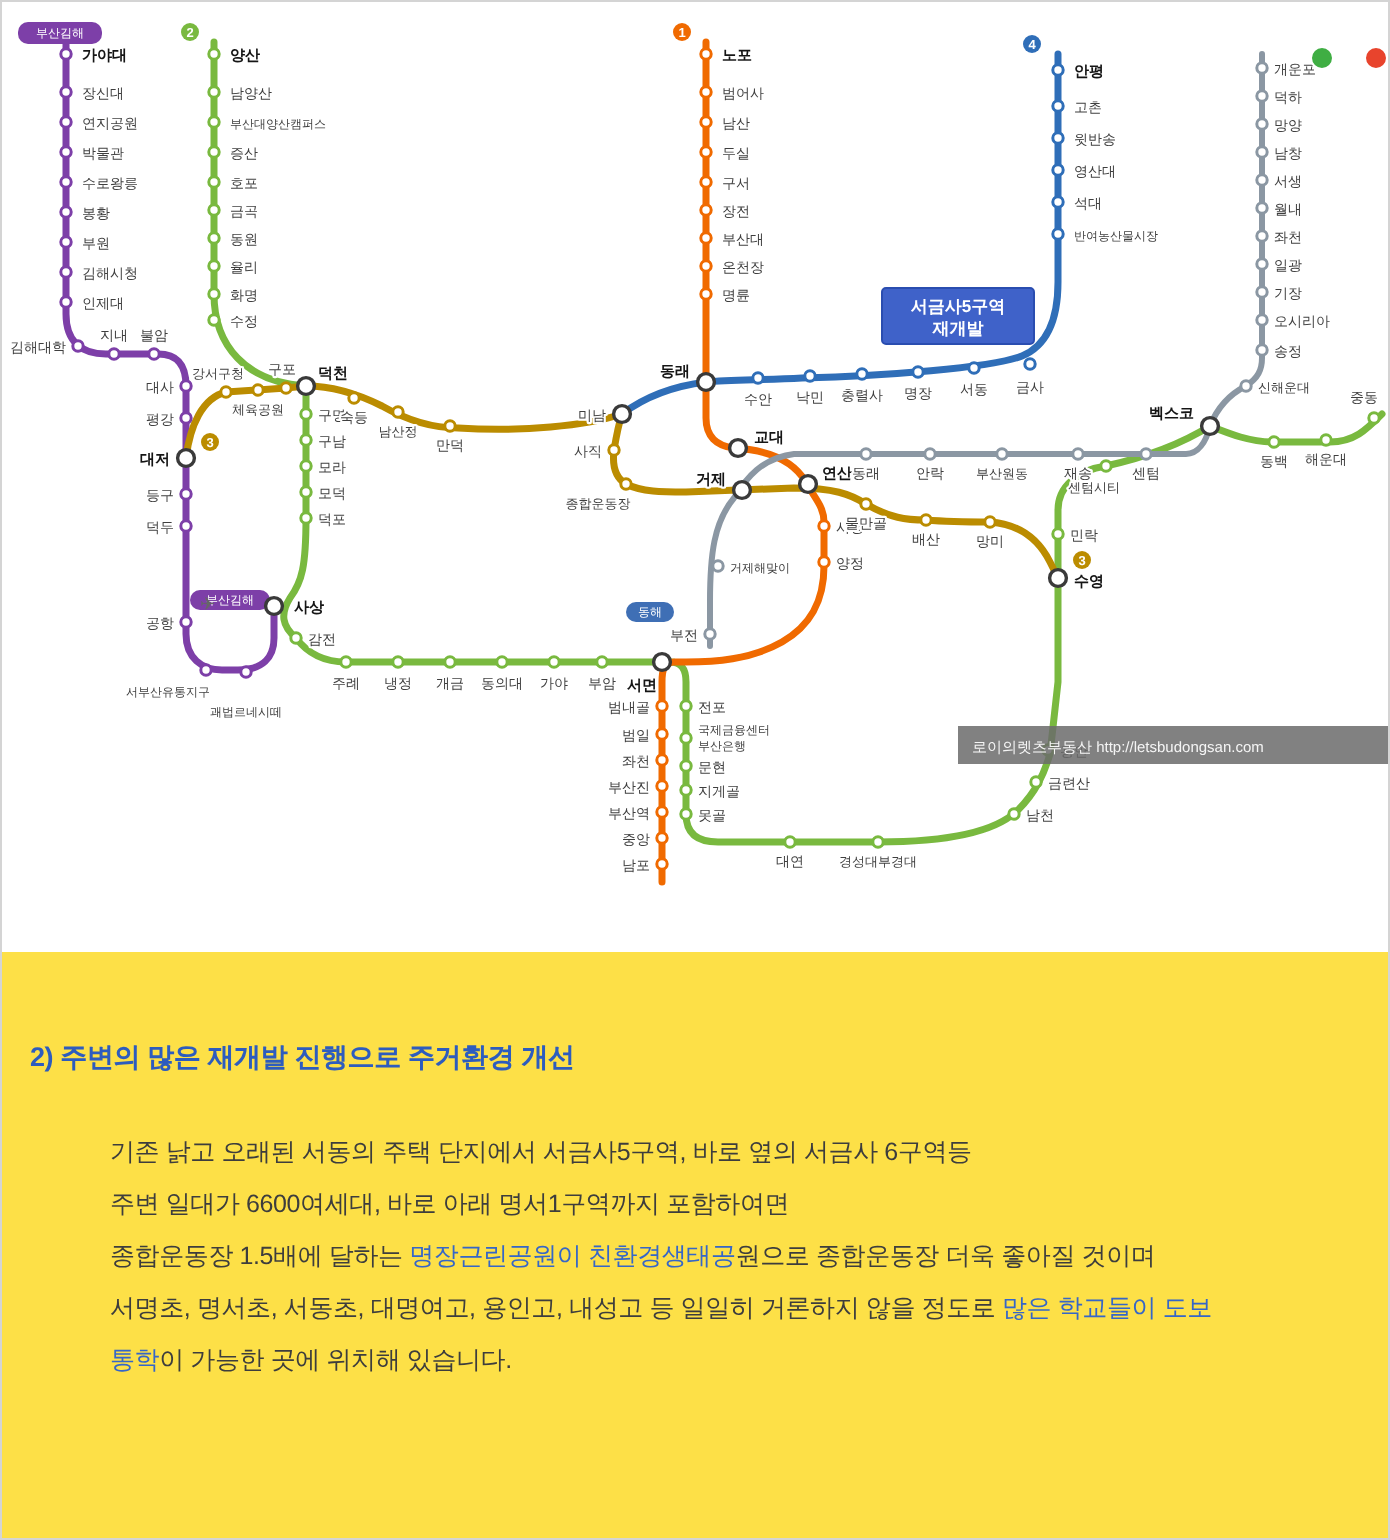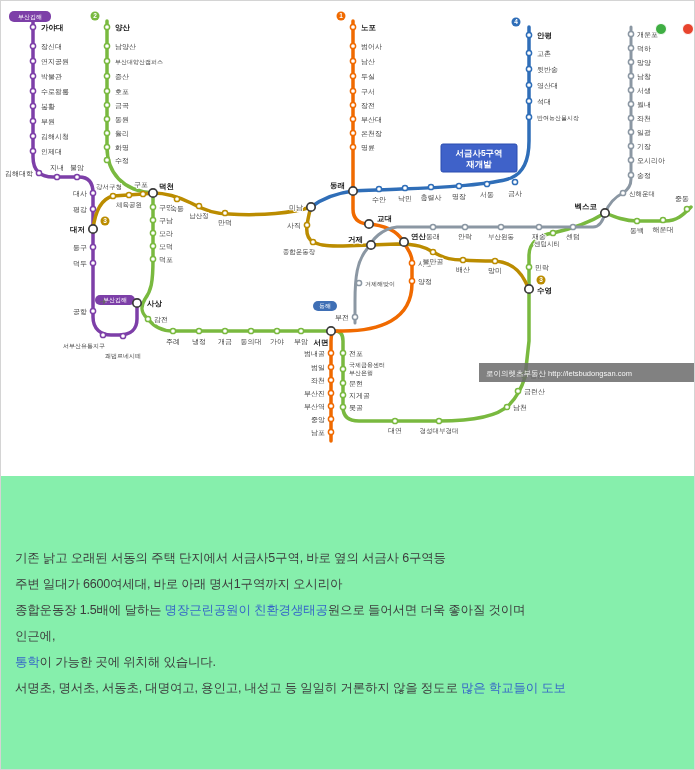--- a/index.html
+++ b/index.html
@@ -1,23 +1,23 @@
 <!DOCTYPE html>
 <html><head>
 <meta charset="utf-8">
 <style>
   html,body{margin:0;padding:0;background:#fff;}
   body{font-family:"Liberation Sans","DejaVu Sans",sans-serif;}
-  .page{width:695px;height:770px;box-sizing:border-box;border:1px solid #d4d4d4;background:#86efac;overflow:hidden;}
+  .page{width:695px;height:770px;box-sizing:border-box;border:1px solid #d4d4d4;background:#fde047;overflow:hidden;}
   .map-wrap{width:695px;height:475px;background:#fff;}
   svg text{font-family:"Liberation Sans","DejaVu Sans",sans-serif;}
   .article{padding:44px 14px 0 14px;}
   .article h3{margin:0;font-size:13.5px;font-weight:700;letter-spacing:-0.2px;}
   #paragraphs{margin-top:25px;}
-  .tline{font-size:12.5px;line-height:26px;white-space:nowrap;letter-spacing:-0.2px;}
+  .tline{font-size:12.5px;line-height:26px;white-space:nowrap;letter-spacing:-0.2px;margin-left:40px;}
 </style>
 </head>
 <body>
 
 <div class="page">
   <div class="map-wrap">
     <svg id="metro-svg" width="695" height="475" viewBox="0 0 695 475">
         <path d="M32,20 L32,156 C32,170 40,176 52,176 L78,176 C88,176 92,182 92,192 L92,316 C92,328 100,334 110,334 L118,334 C130,334 136,328 136,318 L136,302" fill="none" stroke="#7d3fa8" stroke-width="3.5" stroke-linecap="round" stroke-linejoin="round"></path>
         <path d="M106,20 L106,146 C106,172 122,190 152,192 L152,258 C152,282 150,290 144,298 C139,306 140,312 147,318 C153,326 162,330 172,330 L334,330 C340,330 342,334 342,340 L342,406 C342,416 348,420 358,420 L438,420 C468,420 496,416 508,404 C517,395 521,386 524,376 L528,340 L528,254 C528,242 538,234 552,232 C570,228 588,222 604,212 C614,216 624,220 636,220 L664,220 C676,220 682,214 690,206" fill="none" stroke="#79b93f" stroke-width="3.5" stroke-linecap="round" stroke-linejoin="round"></path>
         <path d="M352,20 L352,208 C352,217 357,222 366,223 C384,224 396,230 402,240 C406,248 411,252 411,260 L411,282 C411,300 404,312 390,320 C374,329 356,330 342,330 L336,330 C331,330 330,334 330,340 L330,440" fill="none" stroke="#f06a00" stroke-width="3.5" stroke-linecap="round" stroke-linejoin="round"></path>
@@ -299,22 +299,22 @@
         <rect x="440" y="143" width="76" height="28" rx="2" fill="#3f62c9" stroke="#2a4db0"></rect>
         <text x="478" y="155" text-anchor="middle" font-size="8.5" font-weight="700" fill="#fff">서금사5구역</text>
         <text x="478" y="166" text-anchor="middle" font-size="8.5" font-weight="700" fill="#fff">재개발</text>
         <rect x="478" y="362" width="216" height="19" fill="#6b6b6b" opacity="0.85"></rect>
         <text x="485" y="375" font-size="7.5" fill="#f5f5f5">로이의렛츠부동산 http://letsbudongsan.com</text>
         <circle cx="660" cy="28" r="5.5" fill="#3fae43" stroke="#ffffff" stroke-width="1"></circle>
         <circle cx="687" cy="28" r="5.5" fill="#e8442d" stroke="#ffffff" stroke-width="1"></circle>
       </svg>
   </div>
   <div class="article">
+    <h3 style="color: rgb(45, 92, 190);">2) 주변의 많은 재개발 진행으로 주거환경 개선</h3>
     <div id="paragraphs" style="color: rgb(61, 61, 61);">
         <div class="tline"><span>기존 낡고 오래된 서동의 주택 단지에서 서금사5구역, 바로 옆의 서금사 6구역등</span></div>
-        <div class="tline"><span>주변 일대가 6600여세대, 바로 아래 명서1구역까지 오시리아</span></div>
-        <div class="tline"><span>종합운동장 1.5배에 달하는 </span><span style="color: rgb(53, 102, 200); text-align: center;">명장근린공원이 친환경생태공</span><span>원으로 들어서면 더욱 좋아질 것이며</span></div>
-        <div class="tline"><span>인근에,</span></div>
+        <div class="tline"><span>주변 일대가 6600여세대, 바로 아래 명서1구역까지 포함하여면</span></div>
+        <div class="tline"><span>종합운동장 1.5배에 달하는 </span><span style="color: rgb(53, 102, 200); text-align: center;">명장근린공원이 친환경생태공</span><span>원으로 종합운동장 더욱 좋아질 것이며</span></div>
+        <div class="tline"><span>서명초, 명서초, 서동초, 대명여고, 용인고, 내성고 등 일일히 거론하지 않을 정도로 </span><span style="color: rgb(53, 102, 200);">많은 학교들이 도보</span></div>
         <div class="tline"><span style="color: rgb(53, 102, 200);">통학</span><span>이 가능한 곳에 위치해 있습니다.</span></div>
-        <div class="tline"><span>서명초, 명서초, 서동초, 대명여고, 용인고, 내성고 등 일일히 거론하지 않을 정도로 </span><span style="color: rgb(53, 102, 200);">많은 학교들이 도보</span></div>
       </div>
   </div>
 </div>
 
 </body></html>

